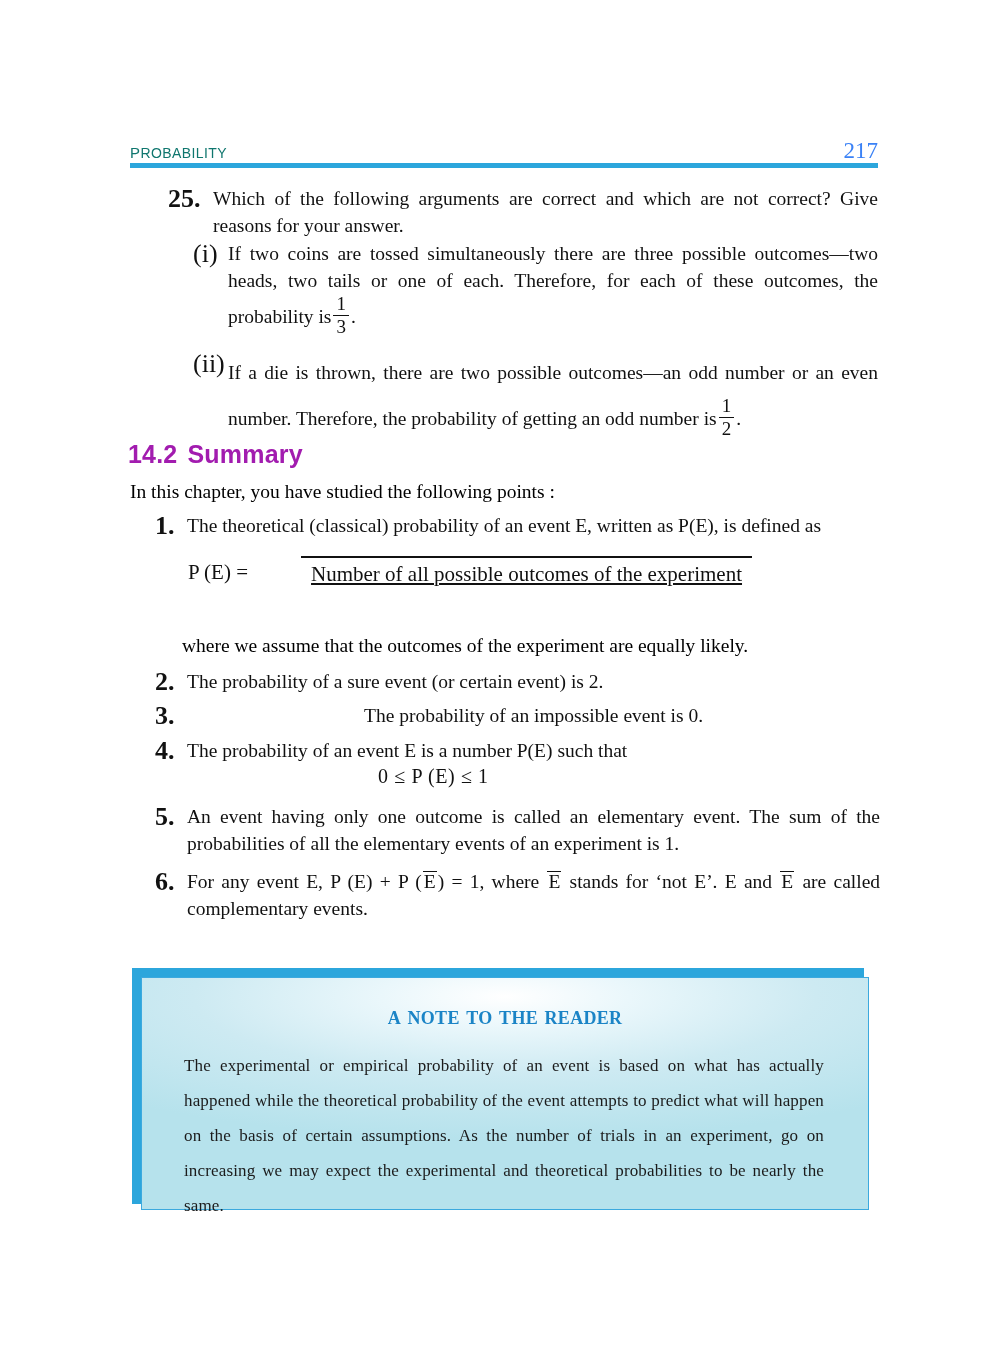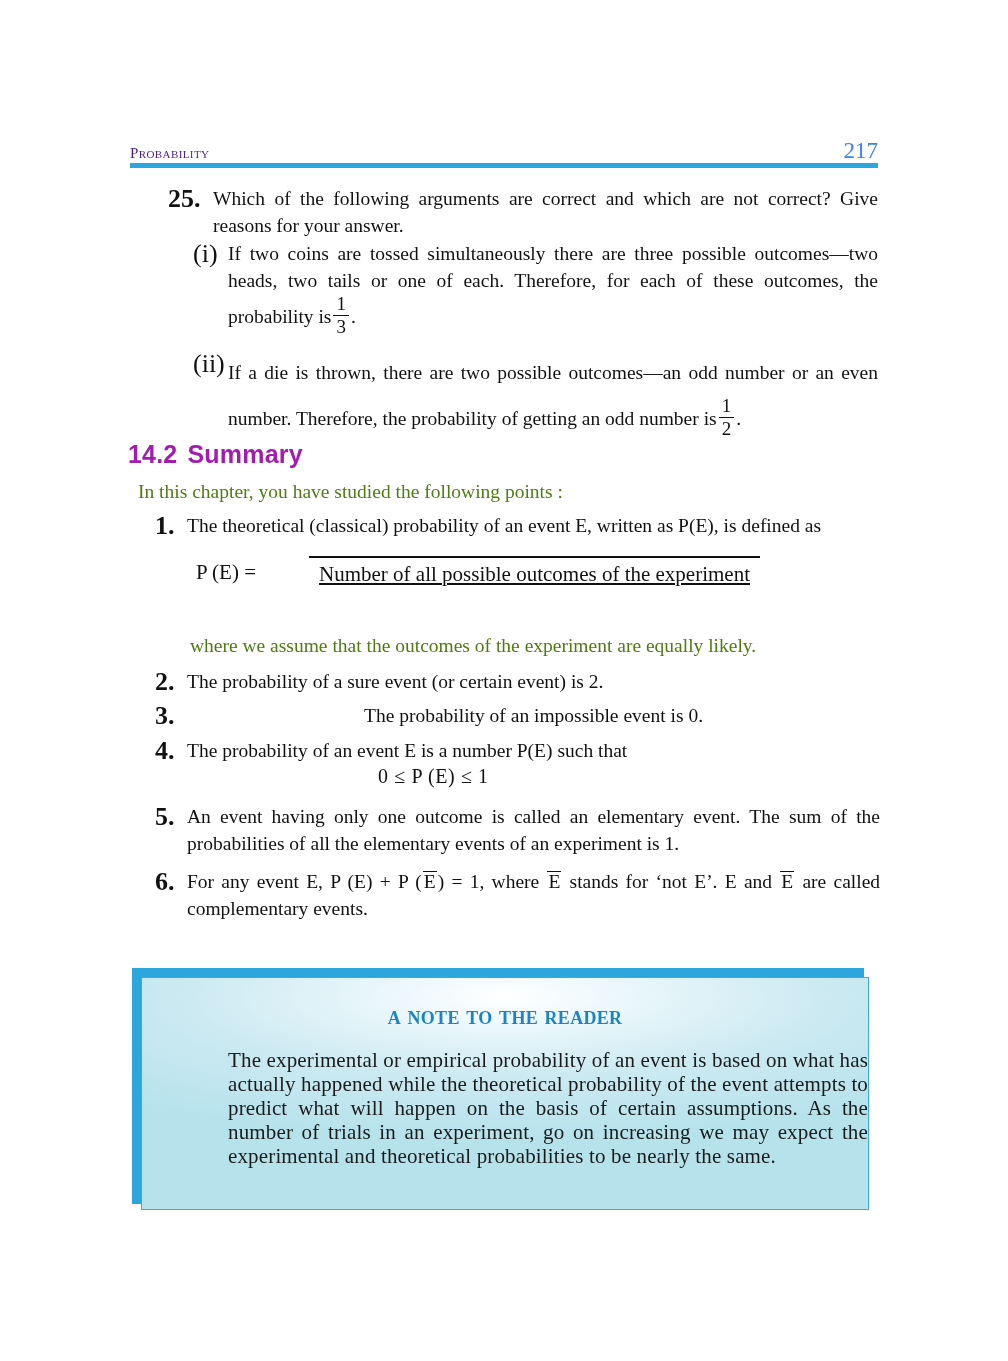--- a/index.html
+++ b/index.html
@@ -25,24 +25,24 @@
   .page-header {
     position: absolute;
     left: 130px;
     top: 138px;
     width: 748px;
     display: flex;
     align-items: baseline;
     justify-content: space-between;
   }
   .header-title {
-    font-family: Liberation Serif, serif;
-    font-size: 15px;
+    font-family: Liberation Sans, sans-serif;
+    font-size: 20px;
     letter-spacing: 0.4px;
-    color: #4c1d95;
+    color: #0f766e;
     font-variant: small-caps;
     text-transform: lowercase;
   }
   .header-title::first-letter { font-size: 21px; }
   .header-pageno {
     font-family: "Liberation Serif", "DejaVu Serif", serif;
     font-size: 23px;
     color: #3b82f6;
   }
   .header-rule {
@@ -51,22 +51,21 @@
     top: 163px;
     width: 748px;
     height: 5px;
     background: #2CA6DC;
   }
   .para {
     position: absolute;
     font-size: 19.5px;
     line-height: 27px;
     text-align: justify;
-    color: #4d7c0f;
-    margin-left: 8px;
+    color: #000000;
   }
   .numbered {
     position: absolute;
     font-size: 19.5px;
     line-height: 27px;
   }
   .numbered .marker {
     position: absolute;
     left: 0;
     top: 0;
@@ -108,21 +107,21 @@
     display: block;
     height: 1.5px;
     background: #111;
     margin: 1px 0;
   }
   .frac .den { display: block; padding: 0 3px; }
 
   
   .formula-block {
     position: absolute;
-    left: 8px;
+    left: 0;
     top: 556px;
     width: 940px;
     display: flex;
     justify-content: center;
     align-items: center;
     font-size: 21px;
     gap: 47px;
   }
   .formula-lhs {
     font-size: 21px;
@@ -198,26 +197,25 @@
     text-transform: lowercase;
     color: #1B84C6;
     font-weight: bold;
     letter-spacing: 0.3px;
   }
   .note-body {
     position: absolute;
     left: 42px;
     top: 70px;
     width: 640px;
-    font-size: 21px;
-    line-height: 24px;
+    font-size: 17px;
+    line-height: 35px;
     text-align: justify;
     color: #1b1b1b;
     letter-spacing: 0.15px;
-    margin-left: 44px;
   }
 
   
   .footer {
     position: absolute;
     left: 0;
     top: 1288px;
     width: 1008px;
     text-align: center;
     font-family: "Liberation Sans", "DejaVu Sans", sans-serif;

